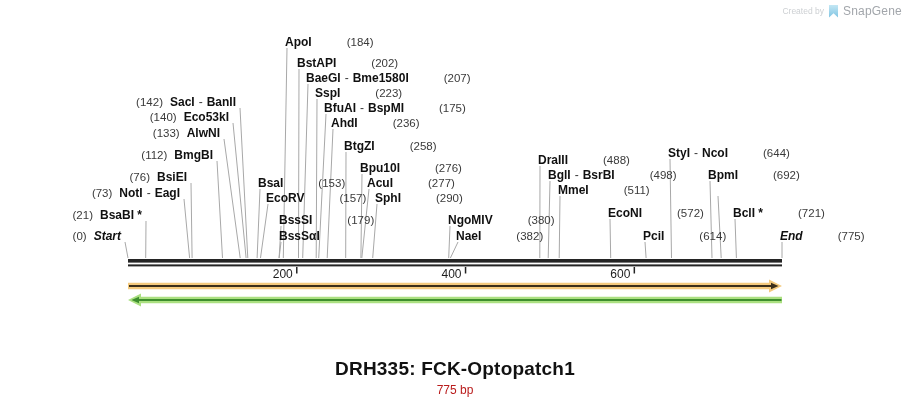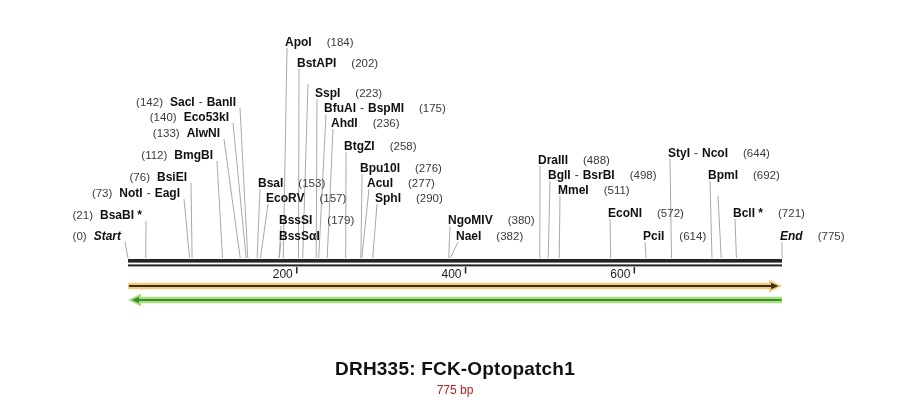--- a/index.html
+++ b/index.html
@@ -4,21 +4,21 @@
 <style>
   html,body{margin:0;padding:0;background:#fff;}
   #canvas{position:relative;width:908px;height:400px;background:#fff;overflow:hidden;
           font-family:"Liberation Sans",sans-serif;}
   #map-svg{position:absolute;left:0;top:0;z-index:1;}
   #labels{position:absolute;left:0;top:0;width:908px;height:400px;z-index:2;pointer-events:none;}
   .site-label{position:absolute;white-space:nowrap;font-weight:700;font-size:12px;color:#101010;
               line-height:13px;pointer-events:auto;}
   .site-label .pos{font-weight:400;font-size:11.5px;color:#3a3a3a;}
   .site-label .pos.before{margin-right:7px;}
-  .site-label .pos.after{margin-left:4px;padding-left:11px;}
+  .site-label .pos.after{margin-left:24px;padding-left:11px;}
   .site-label .sep{font-weight:400;color:#3a3a3a;margin:0 4px;}
   .site-label.terminus .name{font-style:italic;}
   .tick-label{font-family:"Liberation Sans",sans-serif;font-size:12px;fill:#1c1c1c;font-weight:400;}
   #title-block{position:absolute;left:128px;width:654px;top:358px;text-align:center;z-index:2;}
   #map-title{font-size:19px;font-weight:700;color:#111;letter-spacing:.2px;}
   #map-length{font-size:12px;color:#b91c1c;margin-top:3px;}
   #watermark{position:absolute;top:4px;right:6px;display:flex;align-items:center;gap:5px;z-index:3;}
   #created-by{font-size:8.5px;color:#cdd0d3;}
   .sg-logo{width:9px;height:13px;background:linear-gradient(180deg,#c3e7f4 0%,#7ec3e2 100%);
            clip-path:polygon(0 0,100% 0,100% 100%,50% 68%,0 100%);}
@@ -88,38 +88,44 @@
       <div class="site-label" style="top: 149px; left: 213px; transform: translateX(-100%);"><span class="pos before">(112)</span><span class="name">BmgBI</span></div>
       <div class="site-label" style="top: 127px; left: 220px; transform: translateX(-100%);"><span class="pos before">(133)</span><span class="name">AlwNI</span></div>
       <div class="site-label" style="top: 111px; left: 229px; transform: translateX(-100%);"><span class="pos before">(140)</span><span class="name">Eco53kI</span></div>
       <div class="site-label" style="top: 96px; left: 236px; transform: translateX(-100%);"><span class="pos before">(142)</span><span class="name">SacI</span><span class="sep">-</span><span class="name">BanII</span></div>
       <div class="site-label" style="top: 177px; left: 258px;"><span class="name">BsaI</span><span class="pos after">(153)</span></div>
       <div class="site-label" style="top: 192px; left: 266px;"><span class="name">EcoRV</span><span class="pos after">(157)</span></div>
       <div class="site-label" style="top: 214px; left: 279px;"><span class="name">BssSI</span><span class="pos after">(179)</span></div>
       <div class="site-label" style="top: 230px; left: 279px;"><span class="name">BssSαI</span></div>
       <div class="site-label" style="top: 36px; left: 285px;"><span class="name">ApoI</span><span class="pos after">(184)</span></div>
       <div class="site-label" style="top: 57px; left: 297px;"><span class="name">BstAPI</span><span class="pos after">(202)</span></div>
+      <div class="site-label" style="top: 72px; left: 306px;"><span class="name">BaeGI</span><span class="sep">-</span><span class="name">Bme1580I</span><span class="pos after">(207)</span></div>
       <div class="site-label" style="top: 87px; left: 315px;"><span class="name">SspI</span><span class="pos after">(223)</span></div>
       <div class="site-label" style="top: 102px; left: 324px;"><span class="name">BfuAI</span><span class="sep">-</span><span class="name">BspMI</span><span class="pos after">(175)</span></div>
       <div class="site-label" style="top: 117px; left: 331px;"><span class="name">AhdI</span><span class="pos after">(236)</span></div>
       <div class="site-label" style="top: 140px; left: 344px;"><span class="name">BtgZI</span><span class="pos after">(258)</span></div>
       <div class="site-label" style="top: 162px; left: 360px;"><span class="name">Bpu10I</span><span class="pos after">(276)</span></div>
       <div class="site-label" style="top: 177px; left: 367px;"><span class="name">AcuI</span><span class="pos after">(277)</span></div>
       <div class="site-label" style="top: 192px; left: 375px;"><span class="name">SphI</span><span class="pos after">(290)</span></div>
       <div class="site-label" style="top: 214px; left: 448px;"><span class="name">NgoMIV</span><span class="pos after">(380)</span></div>
       <div class="site-label" style="top: 230px; left: 456px;"><span class="name">NaeI</span><span class="pos after">(382)</span></div>
       <div class="site-label" style="top: 154px; left: 538px;"><span class="name">DraIII</span><span class="pos after">(488)</span></div>
       <div class="site-label" style="top: 169px; left: 548px;"><span class="name">BglI</span><span class="sep">-</span><span class="name">BsrBI</span><span class="pos after">(498)</span></div>
       <div class="site-label" style="top: 184px; left: 558px;"><span class="name">MmeI</span><span class="pos after">(511)</span></div>
       <div class="site-label" style="top: 207px; left: 608px;"><span class="name">EcoNI</span><span class="pos after">(572)</span></div>
       <div class="site-label" style="top: 230px; left: 643px;"><span class="name">PciI</span><span class="pos after">(614)</span></div>
       <div class="site-label" style="top: 147px; left: 668px;"><span class="name">StyI</span><span class="sep">-</span><span class="name">NcoI</span><span class="pos after">(644)</span></div>
       <div class="site-label" style="top: 169px; left: 708px;"><span class="name">BpmI</span><span class="pos after">(692)</span></div>
       <div class="site-label" style="top: 207px; left: 733px;"><span class="name">BclI *</span><span class="pos after">(721)</span></div>
       <div class="site-label terminus" style="top: 230px; left: 780px;"><span class="name">End</span><span class="pos after">(775)</span></div>
     </div>
 
+  <div id="watermark">
+    <span id="created-by">Created by</span>
+    <span class="sg-logo"></span>
+    <span id="brand">SnapGene</span>
+  </div>
 
   <div id="title-block">
     <div id="map-title">DRH335: FCK-Optopatch1</div>
     <div id="map-length">775 bp</div>
   </div>
 </div>
 
 </body></html>

